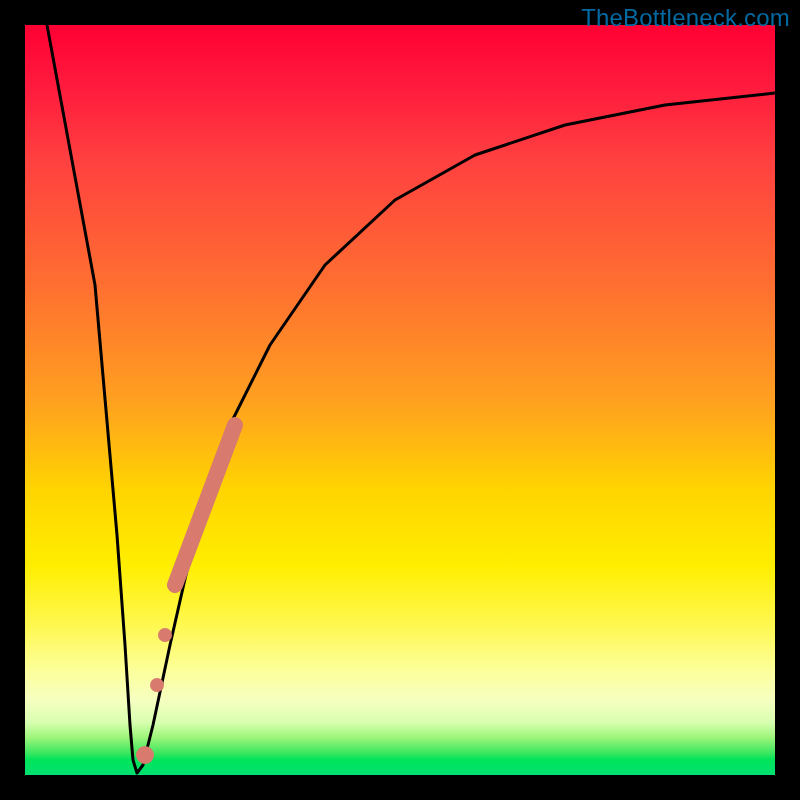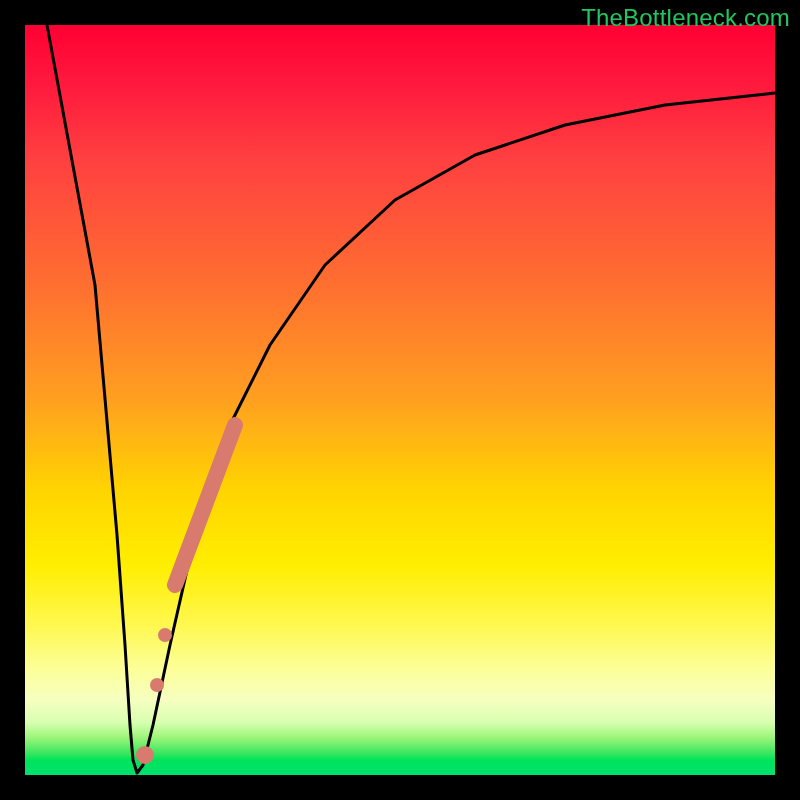--- a/index.html
+++ b/index.html
@@ -48,21 +48,21 @@
     );
   }
   .curve-svg {
     position: absolute;
     inset: 0;
   }
   .watermark {
     position: absolute;
     top: 4px;
     right: 10px;
-    color: #22c55e;
+    color: #0369a1;
     font-size: 24px;
     font-weight: 500;
     letter-spacing: 0.2px;
     user-select: none;
   }
 </style>
 </head>
 <body>
 
 <div class="frame">

